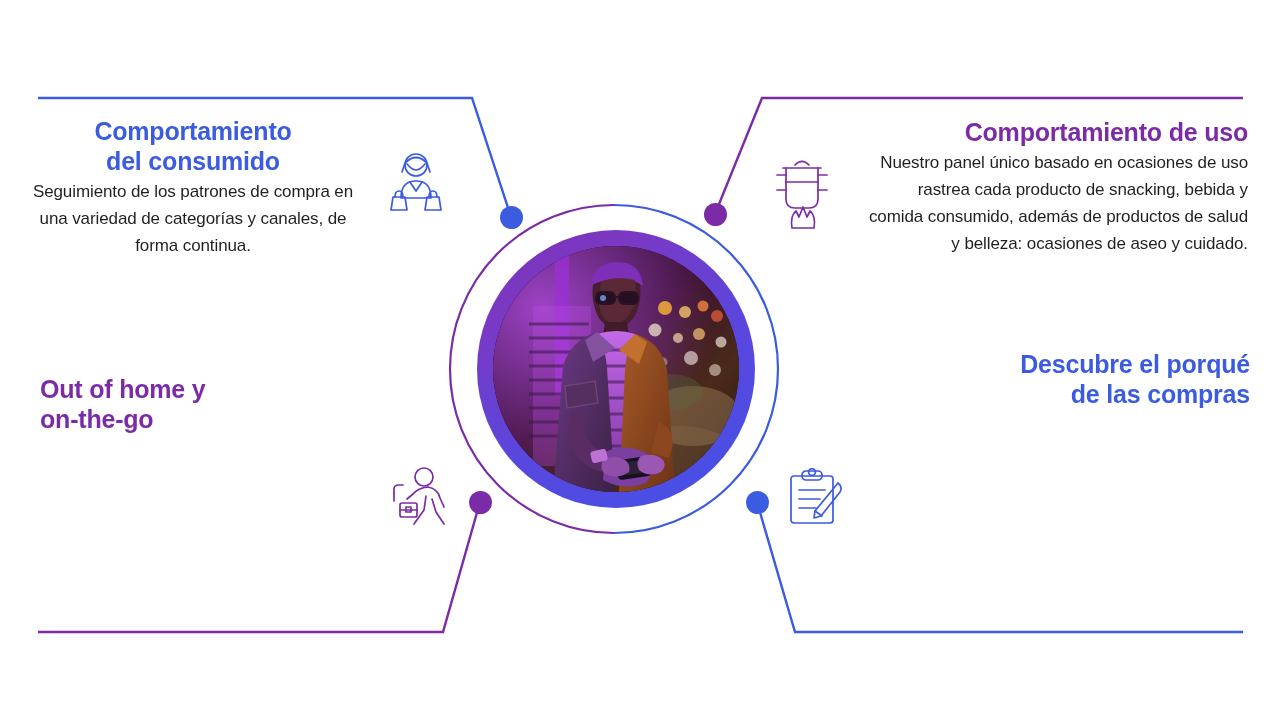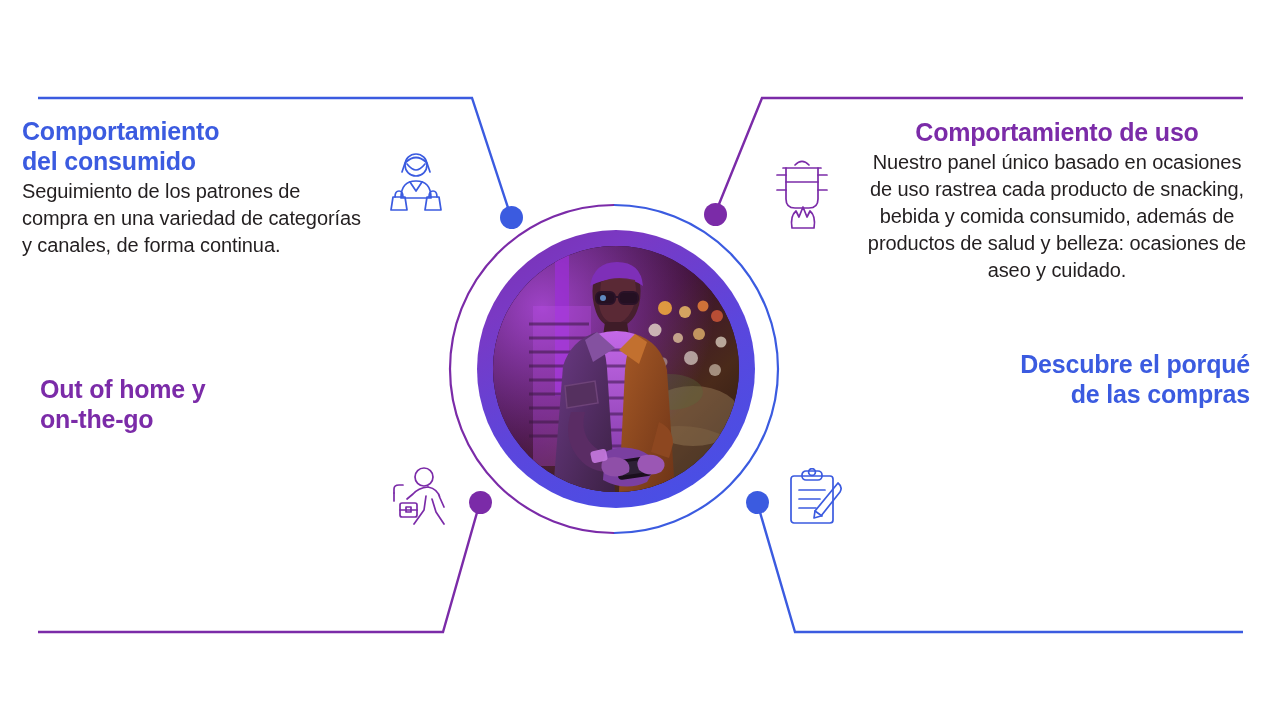--- a/index.html
+++ b/index.html
@@ -83,45 +83,45 @@
   }
   .block h2 {
     margin: 0 0 2px 0;
     font-weight: bold;
     font-size: 25px;
     line-height: 30px;
     letter-spacing: -0.2px;
   }
   .block p {
     margin: 0;
-    font-size: 20px;
+    font-size: 17px;
     line-height: 27px;
     color: #231f20;
     letter-spacing: -0.1px;
   }
   .h-blue { color: #3b5be0; }
   .h-purple { color: #7b2ba8; }
 
   .blk-tl {
     left: 22px;
     top: 116px;
     width: 342px;
-    text-align: left;
+    text-align: center;
   }
   .blk-bl {
     left: 40px;
     top: 374px;
     width: 328px;
     text-align: left;
   }
   .blk-tr {
     left: 866px;
     top: 117px;
     width: 382px;
-    text-align: center;
+    text-align: right;
   }
   .blk-br {
     left: 870px;
     top: 349px;
     width: 380px;
     text-align: right;
   }
 
   
   .icon {

